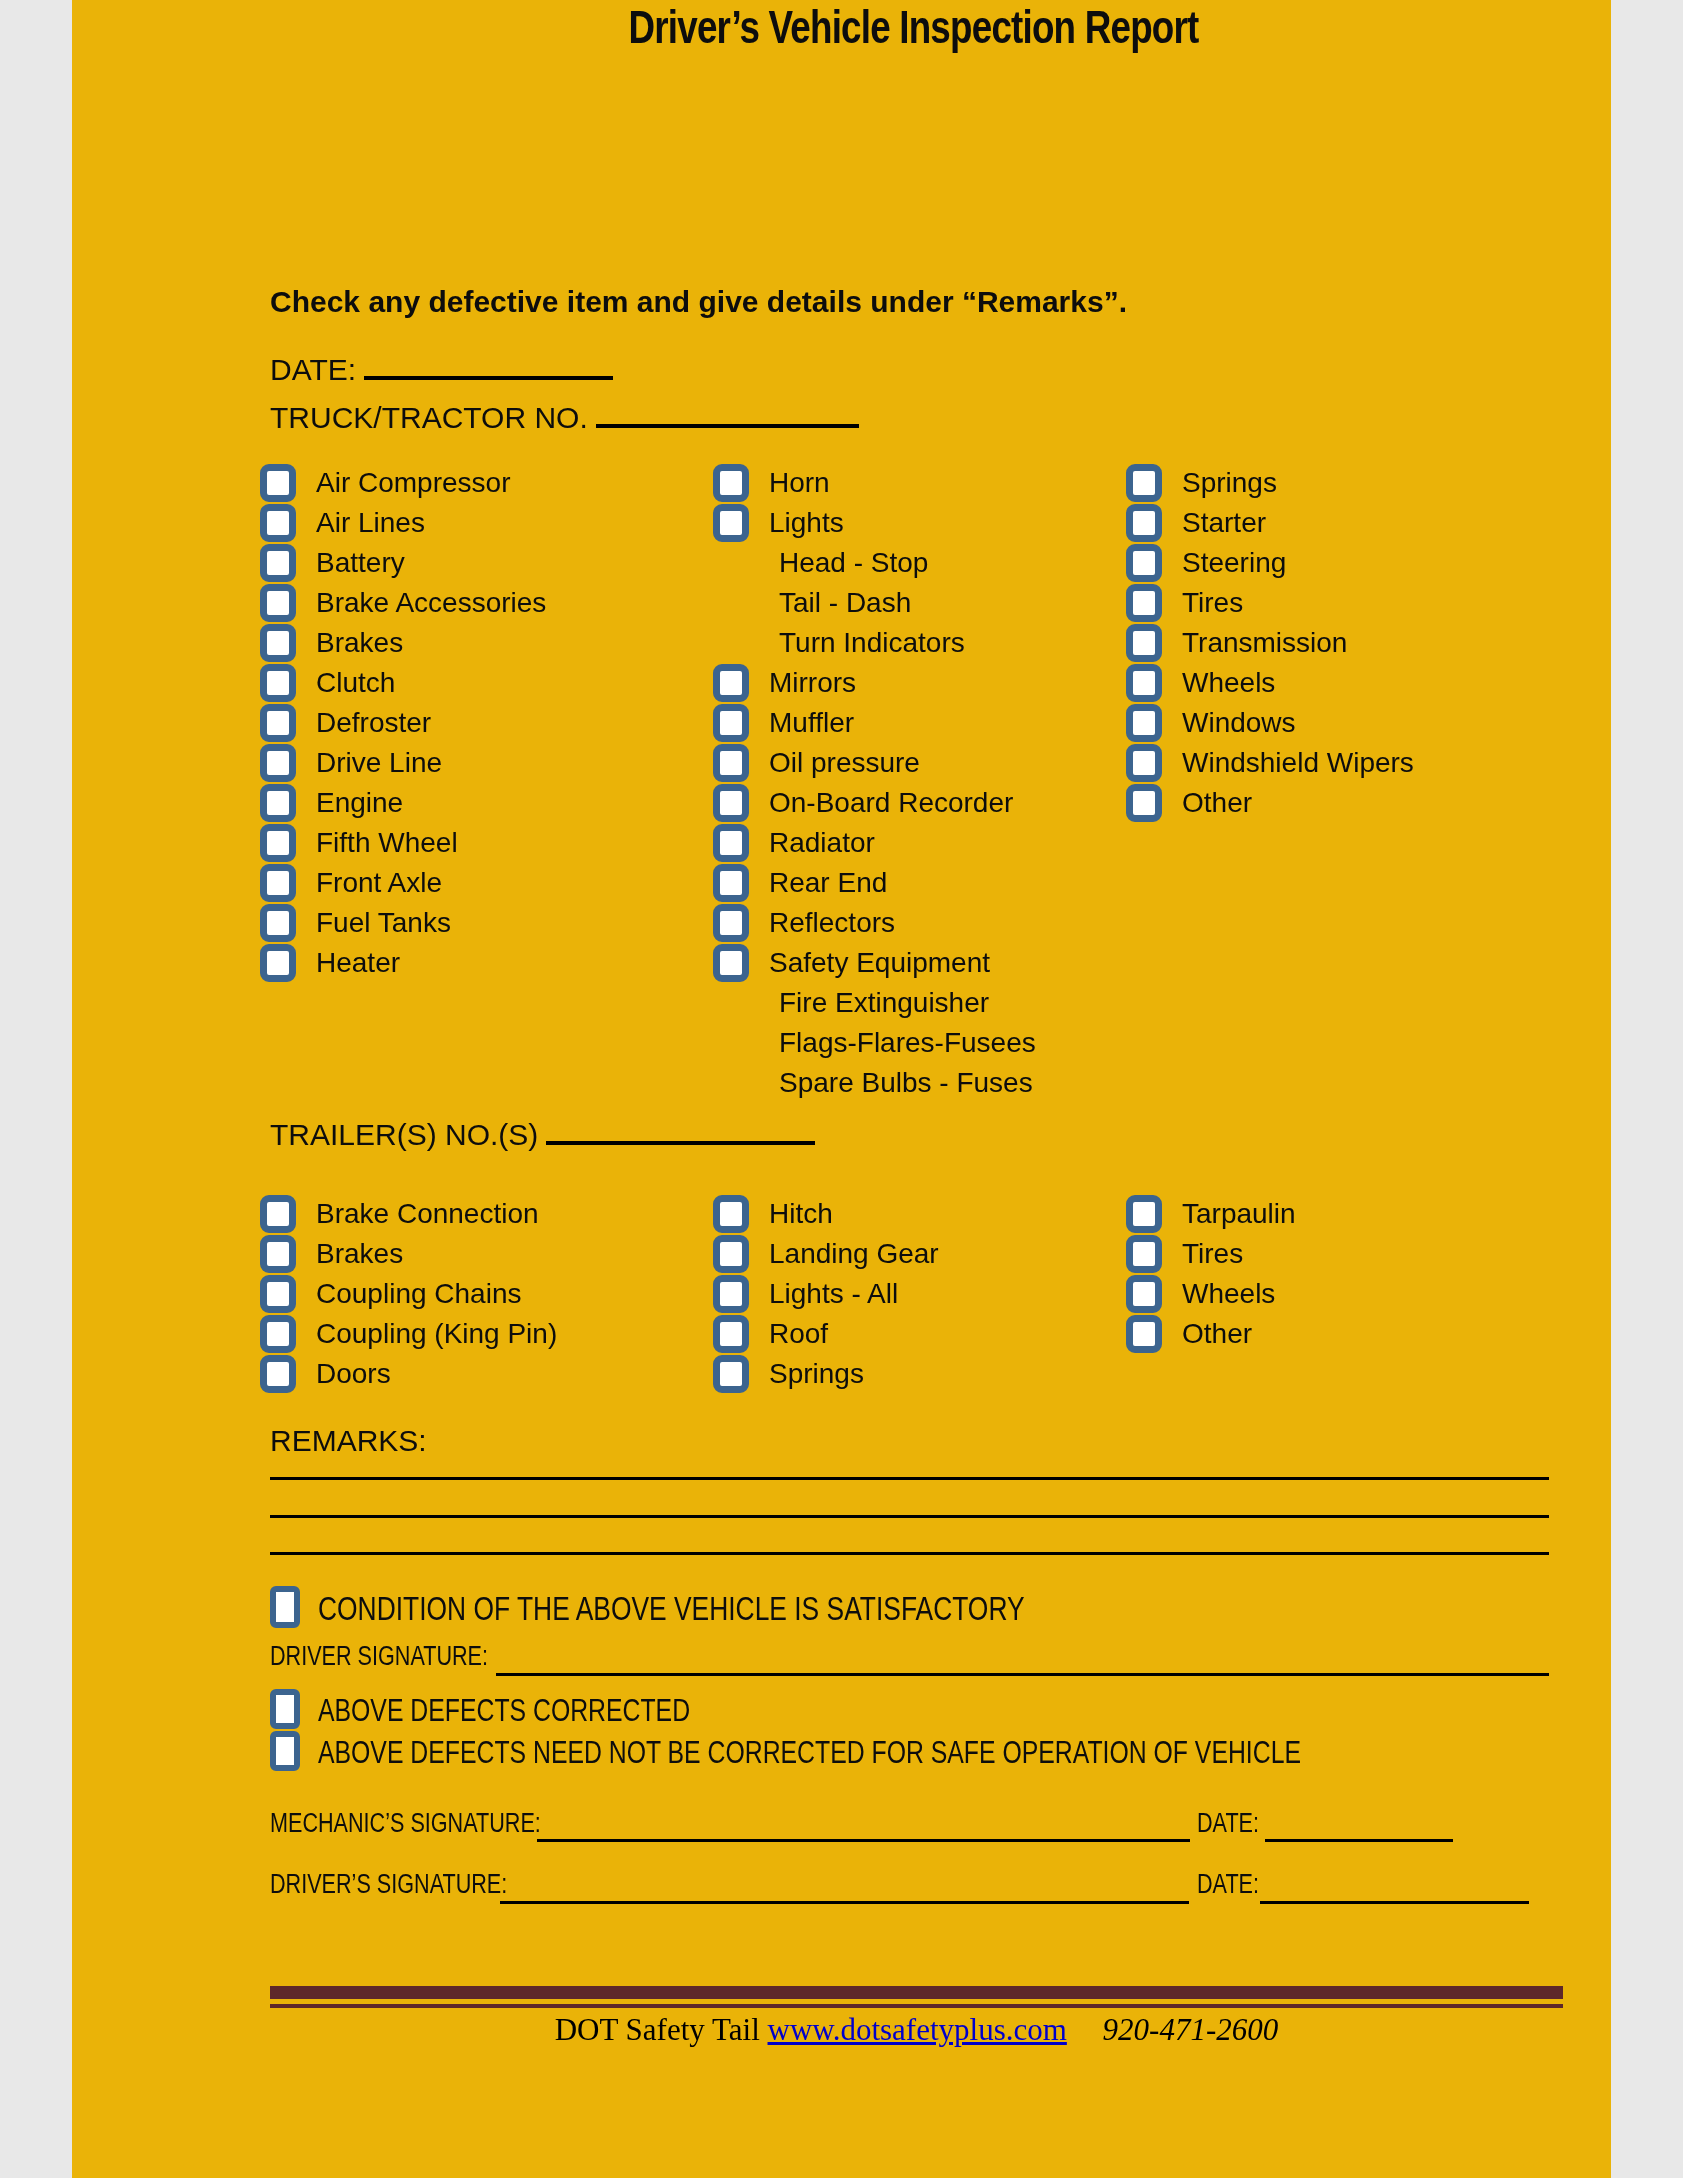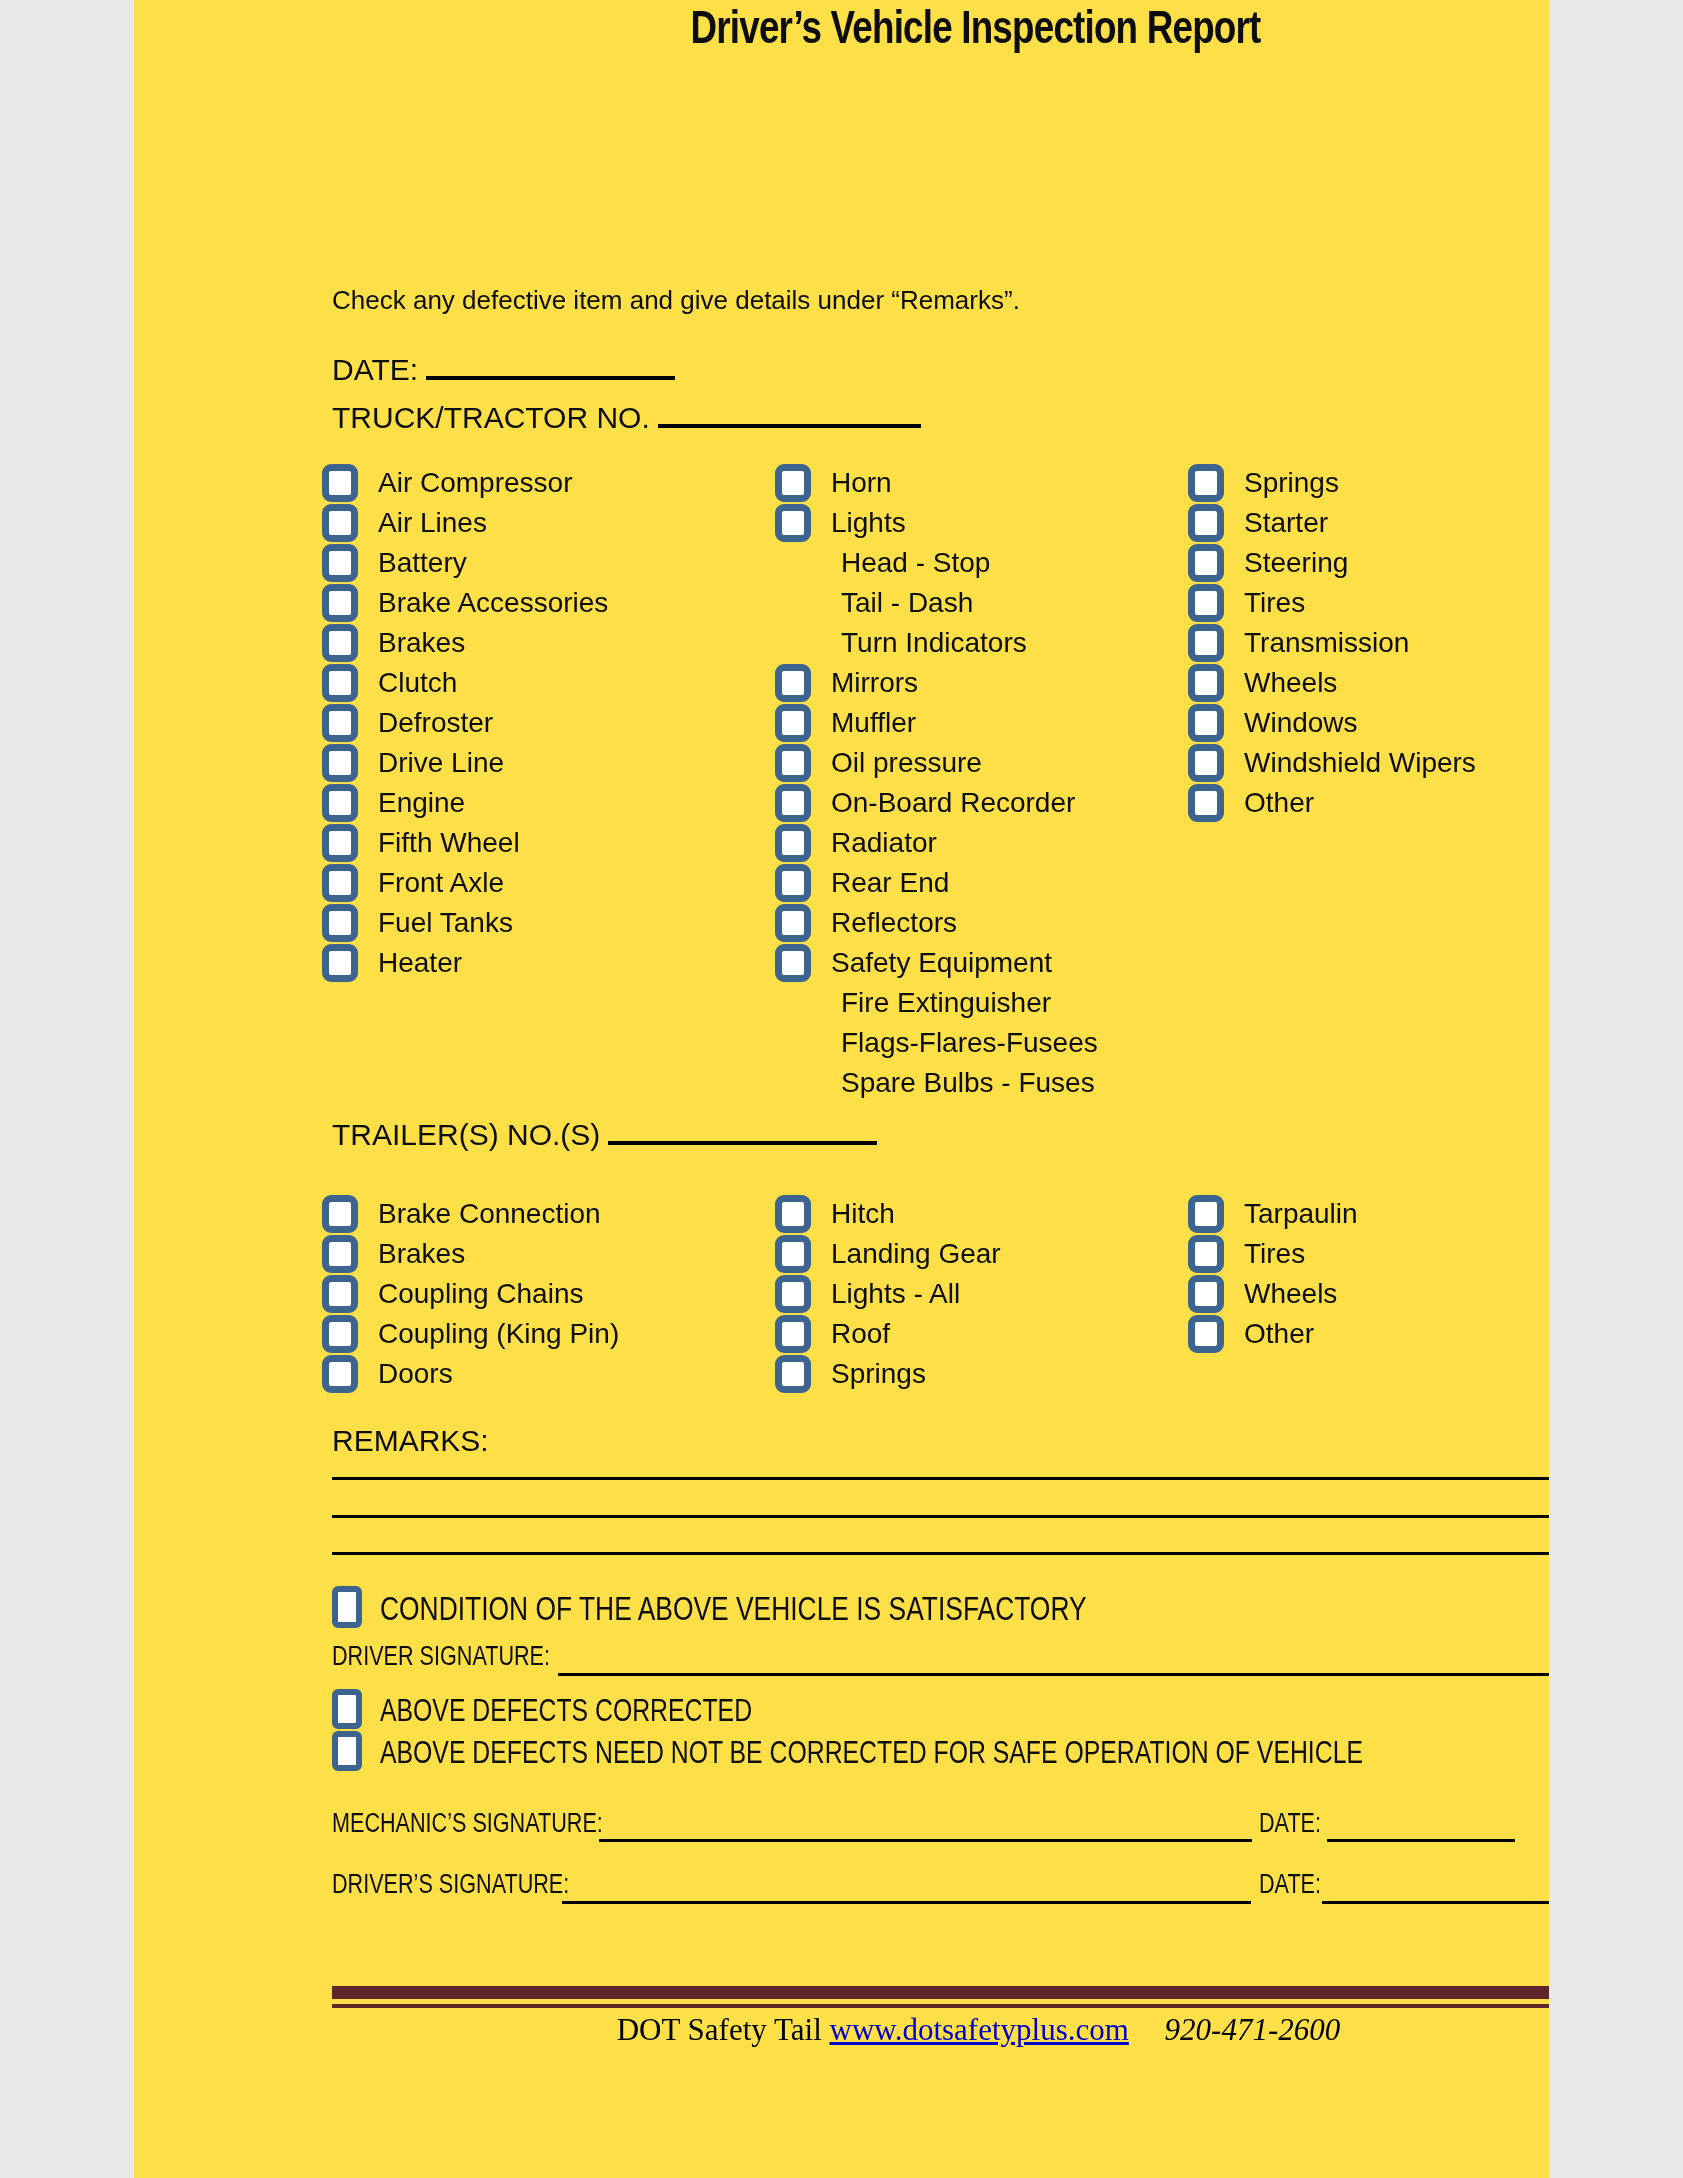--- a/index.html
+++ b/index.html
@@ -1,37 +1,36 @@
 <!DOCTYPE html>
 <html style="--blue: #3C648F; --maroon: #5E282A; --link: #0000CC;"><head>
 <meta charset="utf-8">
 <style>
   html,body { margin:0; padding:0; background:#e8e8e8; }
   .page {
     position: relative;
-    width: 1367px;
+    width: 1539px;
     height: 2178px;
     margin: 0 auto;
-    background: #fde047;
+    background: #eab308;
     font-family: "Liberation Sans", sans-serif;
     color: #0d0d0d;
     overflow: hidden;
-    padding-left: 48px;
   }
   .abs { position:absolute; }
 
   
   .title {
     left:0; top:222; width:1683px;
     text-align:center;
     font-size:46px; font-weight:700; letter-spacing:-1px;
     transform: scaleX(0.80); transform-origin:50% 0;
     white-space:nowrap;
   }
-  .instruction { left:198px; top:285px; font-size:26px; }
+  .instruction { left:198px; top:285px; font-size:30px;font-weight:bold; }
 
   
   .field-row { font-size:30px; white-space:nowrap; }
   .fill-line {
     display:inline-block; height:24px; margin-left:8px;
     border-bottom:4px solid #000; vertical-align:baseline;
   }
 
   
   .grid { left:188px; }

